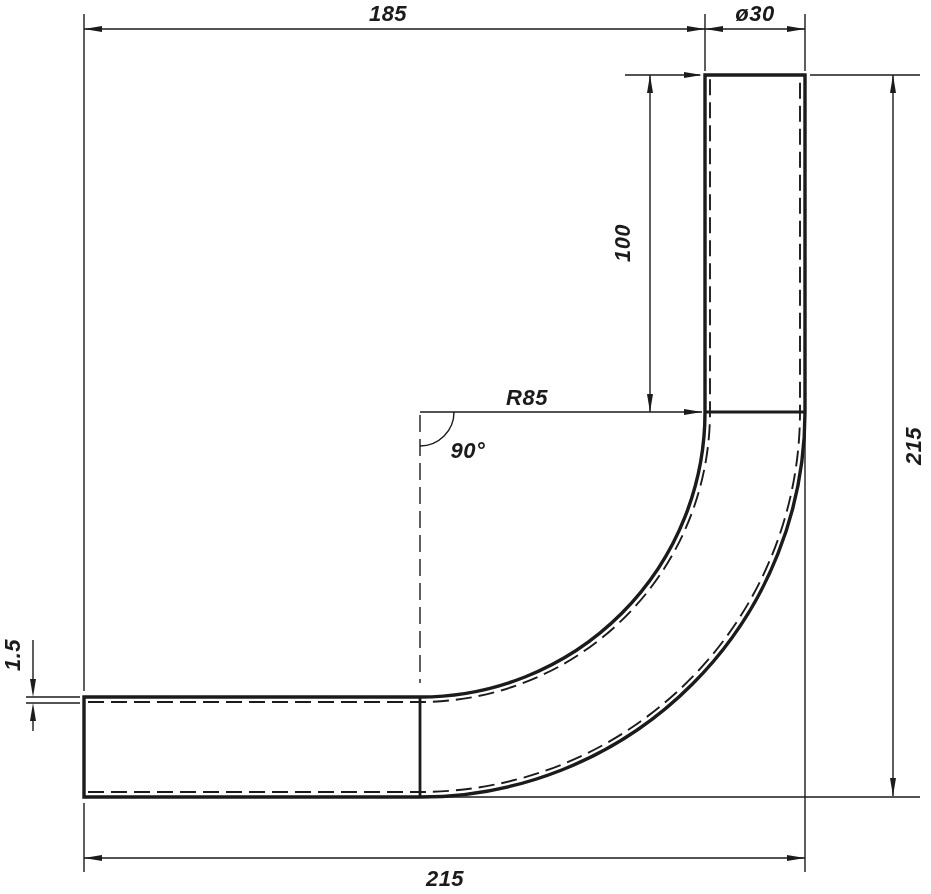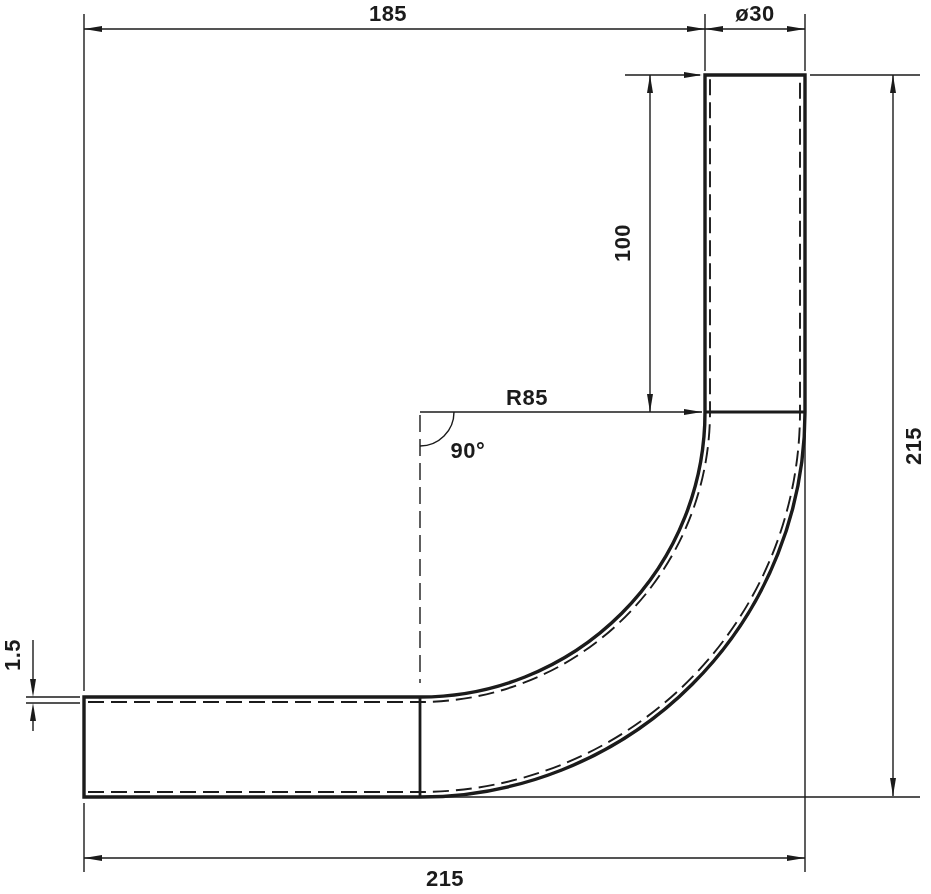--- a/index.html
+++ b/index.html
@@ -8,20 +8,21 @@
     background: #ffffff;
     width: 931px;
     height: 894px;
     overflow: hidden;
   }
   .canvas {
     position: relative;
     width: 848px;
     height: 894px;
     background: #ffffff;
+    font-style: italic;
   }
   svg { display: block; }
   .thick  { stroke: #1b1b1b; stroke-width: 3.4; fill: none; stroke-linejoin: miter; }
   .mid    { stroke: #1b1b1b; stroke-width: 2.8; fill: none; }
   .thin   { stroke: #1b1b1b; stroke-width: 1.4; fill: none; }
   .bore   { stroke: #1b1b1b; stroke-width: 1.9; fill: none; stroke-dasharray: 16 7; }
   .cline  { stroke: #1b1b1b; stroke-width: 1.4; fill: none; stroke-dasharray: 17 7; }
   .arrow  { fill: #1b1b1b; stroke: none; }
   .dimtext {
     font-family: "Liberation Sans", "DejaVu Sans", sans-serif;

